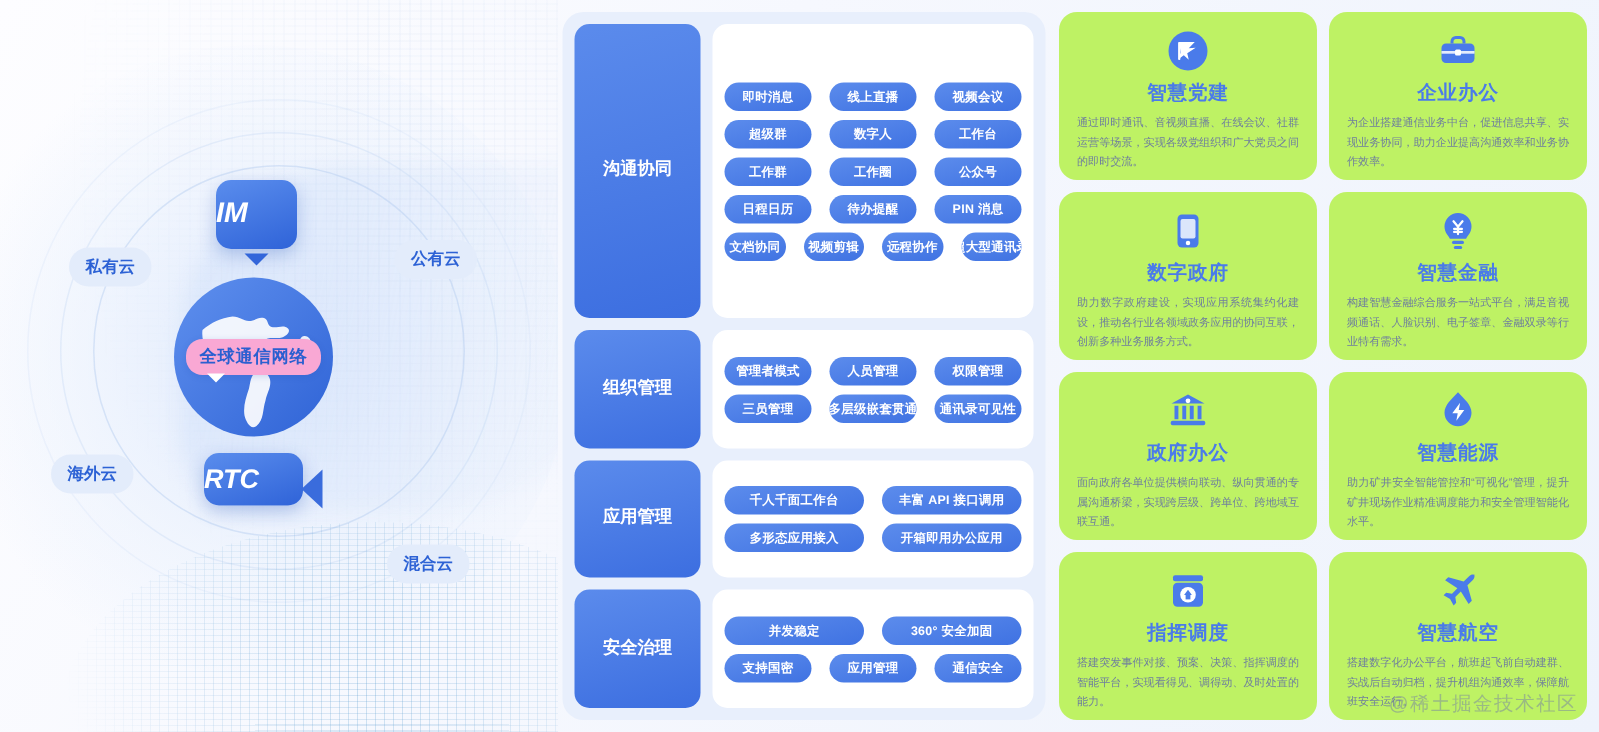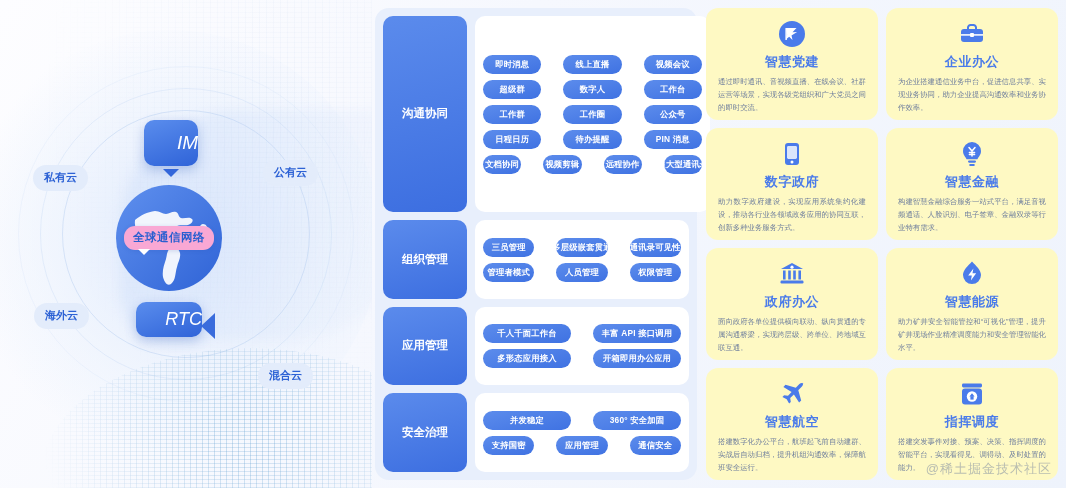--- a/index.html
+++ b/index.html
@@ -69,22 +69,22 @@
   }
   .globe-label::after {
     content:""; position:absolute; left: 14px; bottom: -5px;
     border: 6px solid transparent; border-top-color: #fff; border-bottom: 0;
   }
 
   
   .badge {
     position: absolute;
     background: linear-gradient(160deg,#5a8ded,#2f63d8);
-    color: #fff; font-weight: normal; font-style: italic;
-    display: flex; align-items: center; justify-content: flex-end;
+    color: #fff; font-weight: bold; font-style: italic;
+    display: flex; align-items: center; justify-content: flex-start;
     box-shadow: 0 4px 12px rgba(48,92,190,.30);
   }
   #badge-im {
     left: 144px; top: 120px; width: 54px; height: 46px;
     border-radius: 10px; font-size: 19px;
   }
   #badge-im::after {
     content:""; position:absolute; left: 19px; bottom: -11px;
     border: 8px solid transparent; border-top-color: #3366da; border-bottom: 0;
   }
@@ -96,21 +96,21 @@
     content:""; position:absolute; right: -13px; top: 11px;
     border: 13px solid transparent; border-right-color: #3a6cdc; border-right-width: 14px; border-left: 0;
   }
 
   .cloud-tag {
     position: absolute;
     background: #e3ecfb; color: #2d62d5;
     font-size: 11px; font-weight: bold;
     padding: 5px 11px 6px; border-radius: 13px; white-space: nowrap;
   }
-  #cloud-private { left: 33px; top: 165px; }
+  #cloud-private { left: 46px; top: 165px; }
   #cloud-public  { left: 263px; top: 160px; }
   #cloud-oversea { left: 34px; top: 303px; }
   #cloud-hybrid  { left: 258px; top: 318px; margin-top: 45px; }
 
   
   #capabilities {
     position: absolute; left: 375px; top: 8px; width: 322px; height: 472px;
     background: #e8effc; border-radius: 14px;
     padding: 8px; display: flex; flex-direction: column; gap: 8px;
   }
@@ -120,39 +120,39 @@
     background: linear-gradient(165deg,#5b8bec,#3c6ee0);
     color: #fff; font-size: 11.5px; font-weight: bold;
     display: flex; align-items: center; justify-content: center;
     text-align: center; line-height: 1.35;
   }
   .cap-body {
     flex: 1; background: #fff; border-radius: 10px;
     display: flex; flex-direction: column; justify-content: center;
     gap: 6px; padding: 9px 8px;
   }
-  .cap-row { display: flex; gap: 22px; justify-content: center; }
+  .cap-row { display: flex; gap: 12px; justify-content: center; }
   .pill {
     flex: 1; min-width: 0;
     background: linear-gradient(165deg,#5c8cec,#3f72e2);
     color: #fff; font-size: 8.3px; font-weight: bold;
     border-radius: 10px; height: 19px;
     display: flex; align-items: center; justify-content: center;
     text-align: center; white-space: nowrap; overflow: hidden;
     letter-spacing: .2px;
   }
 
   
   #scenarios {
     position: absolute; left: 706px; top: 8px; width: 352px; height: 472px;
     display: grid; grid-template-columns: 1fr 1fr; grid-template-rows: repeat(4,1fr);
     gap: 8px;
   }
   .scene-card {
-    background: #fef9c3; border-radius: 12px;
+    background: #bef264; border-radius: 12px;
     padding: 11px 12px 9px; overflow: hidden;
     display: flex; flex-direction: column; align-items: center;
   }
   .scene-icon {
     width: 30px; height: 30px; border-radius: 8px;
     display: flex; align-items: center; justify-content: center;
     margin-bottom: 4px;
   }
   .scene-icon svg { display: block; }
   .scene-title {
@@ -244,28 +244,28 @@
           <div class="pill">视频剪辑</div>
           <div class="pill">远程协作</div>
           <div class="pill">超大型通讯录</div>
         </div>
       </div>
     </div>
     <div class="cap-group" style="flex-grow: 2;">
       <div class="cap-title">组织管理</div>
       <div class="cap-body">
         <div class="cap-row">
+          <div class="pill">管理者模式</div>
+          <div class="pill">人员管理</div>
+          <div class="pill">权限管理</div>
+        </div>
+        <div class="cap-row">
           <div class="pill">三员管理</div>
           <div class="pill">多层级嵌套贯通</div>
           <div class="pill">通讯录可见性</div>
-        </div>
-        <div class="cap-row">
-          <div class="pill">管理者模式</div>
-          <div class="pill">人员管理</div>
-          <div class="pill">权限管理</div>
         </div>
       </div>
     </div>
     <div class="cap-group" style="flex-grow: 2;">
       <div class="cap-title">应用管理</div>
       <div class="cap-body">
         <div class="cap-row">
           <div class="pill">千人千面工作台</div>
           <div class="pill">丰富 API 接口调用</div>
         </div>
@@ -359,34 +359,34 @@
           <path d="M15 2.5c4.2 4.6 9 8.4 9 13.6A9 9 0 0 1 6 16.1c0-5.2 4.8-9 9-13.6z" fill="#4a7bea"></path>
           <path d="M16.4 9.5l-5.2 7h3.6l-.9 5 5.3-7.2h-3.7z" fill="#fff"></path>
         </svg>
       </div>
       <div class="scene-title">智慧能源</div>
       <div class="scene-desc">助力矿井安全智能管控和“可视化”管理，提升矿井现场作业精准调度能力和安全管理智能化水平。</div>
     </div>
     <div class="scene-card">
       <div class="scene-icon">
         <svg width="30" height="30" viewBox="0 0 30 30">
-          <path d="M26.4 4.6c-1-1-2.7-.8-4 .5l-3.6 3.6-10.3-2.9-2.1 2.1 8.2 5.2-3.6 3.7-3.9-.6-1.7 1.7 4.3 2.4 2.4 4.3 1.7-1.7-.6-3.9 3.7-3.6 5.2 8.2 2.1-2.1-2.9-10.3 3.6-3.6c1.3-1.3 1.5-3 .5-4z" fill="#4a7bea"></path>
-        </svg>
-      </div>
-      <div class="scene-title">智慧航空</div>
-      <div class="scene-desc">搭建数字化办公平台，航班起飞前自动建群、实战后自动归档，提升机组沟通效率，保障航班安全运行。</div>
-    </div>
-    <div class="scene-card">
-      <div class="scene-icon">
-        <svg width="30" height="30" viewBox="0 0 30 30">
           <rect x="5" y="4.5" width="20" height="4" rx="1.4" fill="#4a7bea"></rect>
           <rect x="5" y="9.5" width="20" height="16" rx="3" fill="#4a7bea"></rect>
           <circle cx="15" cy="17.5" r="5.2" fill="#fff"></circle>
           <path d="M15 14.2l2.6 3.4h-5.2z" fill="#4a7bea"></path>
           <rect x="13.4" y="17.2" width="3.2" height="3.4" fill="#4a7bea"></rect>
         </svg>
       </div>
       <div class="scene-title">指挥调度</div>
       <div class="scene-desc">搭建突发事件对接、预案、决策、指挥调度的智能平台，实现看得见、调得动、及时处置的能力。</div>
     </div>
+    <div class="scene-card">
+      <div class="scene-icon">
+        <svg width="30" height="30" viewBox="0 0 30 30">
+          <path d="M26.4 4.6c-1-1-2.7-.8-4 .5l-3.6 3.6-10.3-2.9-2.1 2.1 8.2 5.2-3.6 3.7-3.9-.6-1.7 1.7 4.3 2.4 2.4 4.3 1.7-1.7-.6-3.9 3.7-3.6 5.2 8.2 2.1-2.1-2.9-10.3 3.6-3.6c1.3-1.3 1.5-3 .5-4z" fill="#4a7bea"></path>
+        </svg>
+      </div>
+      <div class="scene-title">智慧航空</div>
+      <div class="scene-desc">搭建数字化办公平台，航班起飞前自动建群、实战后自动归档，提升机组沟通效率，保障航班安全运行。</div>
+    </div>
   </div>
 
 <div id="watermark">@稀土掘金技术社区</div>
 
 </body></html>

